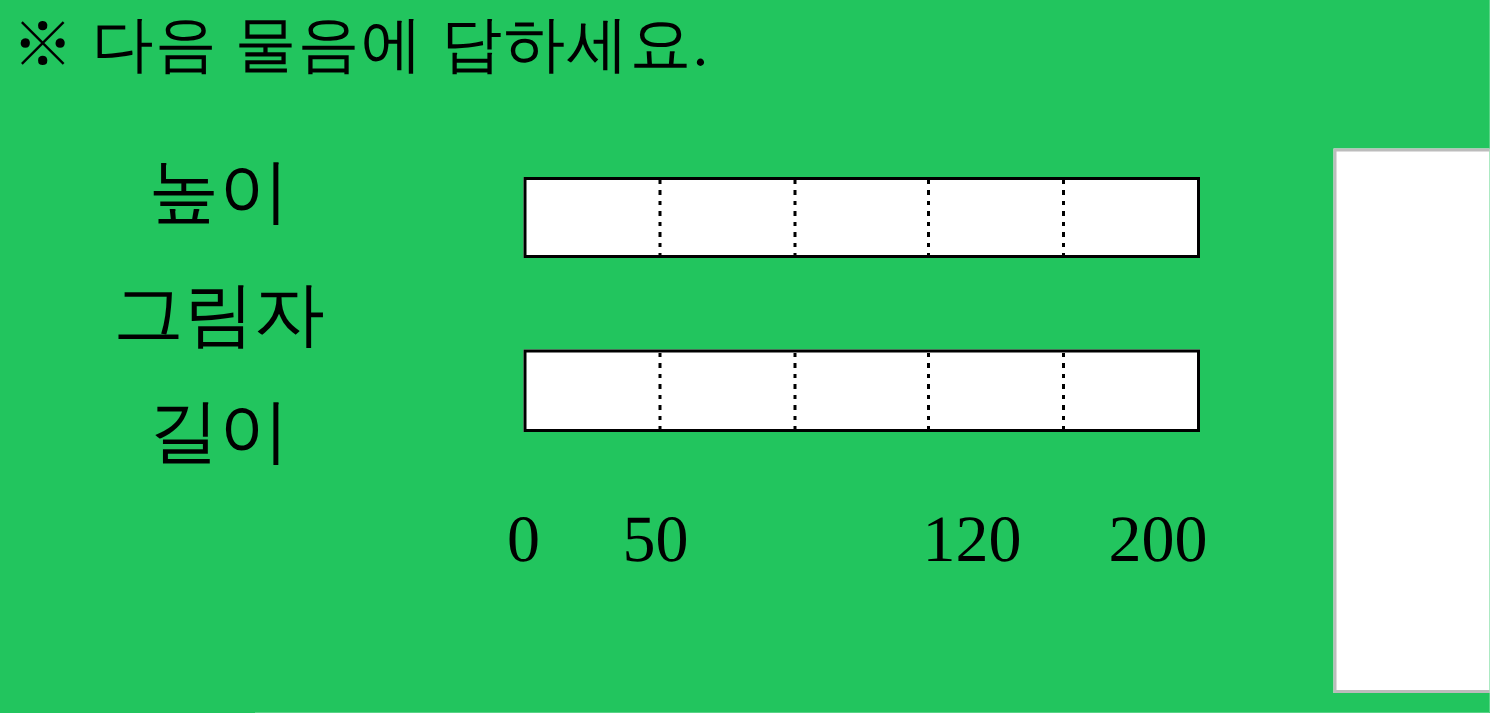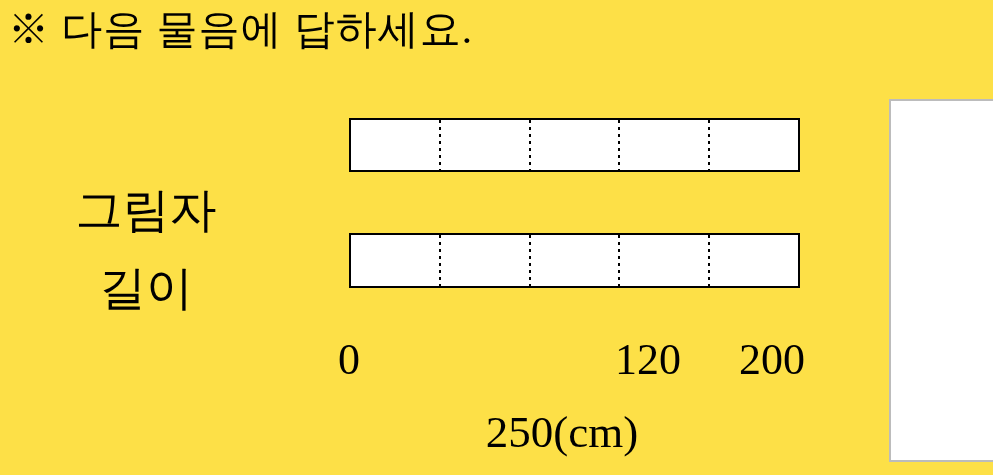--- a/index.html
+++ b/index.html
@@ -2,21 +2,21 @@
 <html><head>
 <meta charset="utf-8">
 <style>
   html, body { margin: 0; padding: 0; }
   body { font-family: "Liberation Serif", "DejaVu Serif", serif; }
 
   .stage {
     position: relative;
     width: 993px;
     height: 475px;
-    background: #fde047;
+    background: #22c55e;
     overflow: hidden;
     color: #000000;
   }
 
   .title {
     position: absolute;
     left: 8px;
     top: 2px;
     font-size: 41px;
     letter-spacing: 1px;
@@ -98,38 +98,39 @@
     background: #ffffff;
   }
 </style>
 </head>
 <body>
 
 <div class="stage">
 
   <div class="title">※ 다음 물음에 답하세요.</div>
 
+  <div class="row-label l1">높이</div>
   <div class="row-label l2">그림자</div>
   <div class="row-label l3">길이</div>
 
   <div class="bar bar-height">
     <div class="gridline g1"></div>
     <div class="gridline g2"></div>
     <div class="gridline g3"></div>
     <div class="gridline g4"></div>
   </div>
 
   <div class="bar bar-shadow">
     <div class="gridline g1"></div>
     <div class="gridline g2"></div>
     <div class="gridline g3"></div>
     <div class="gridline g4"></div>
   </div>
 
   <div class="tick t0">0</div>
+  <div class="tick t1">50</div>
   <div class="tick t3">120</div>
   <div class="tick t4">200</div>
 
-  <div class="unit-label">250(cm)</div>
 
   <div class="answer-box"></div>
 
 </div>
 
 </body></html>

